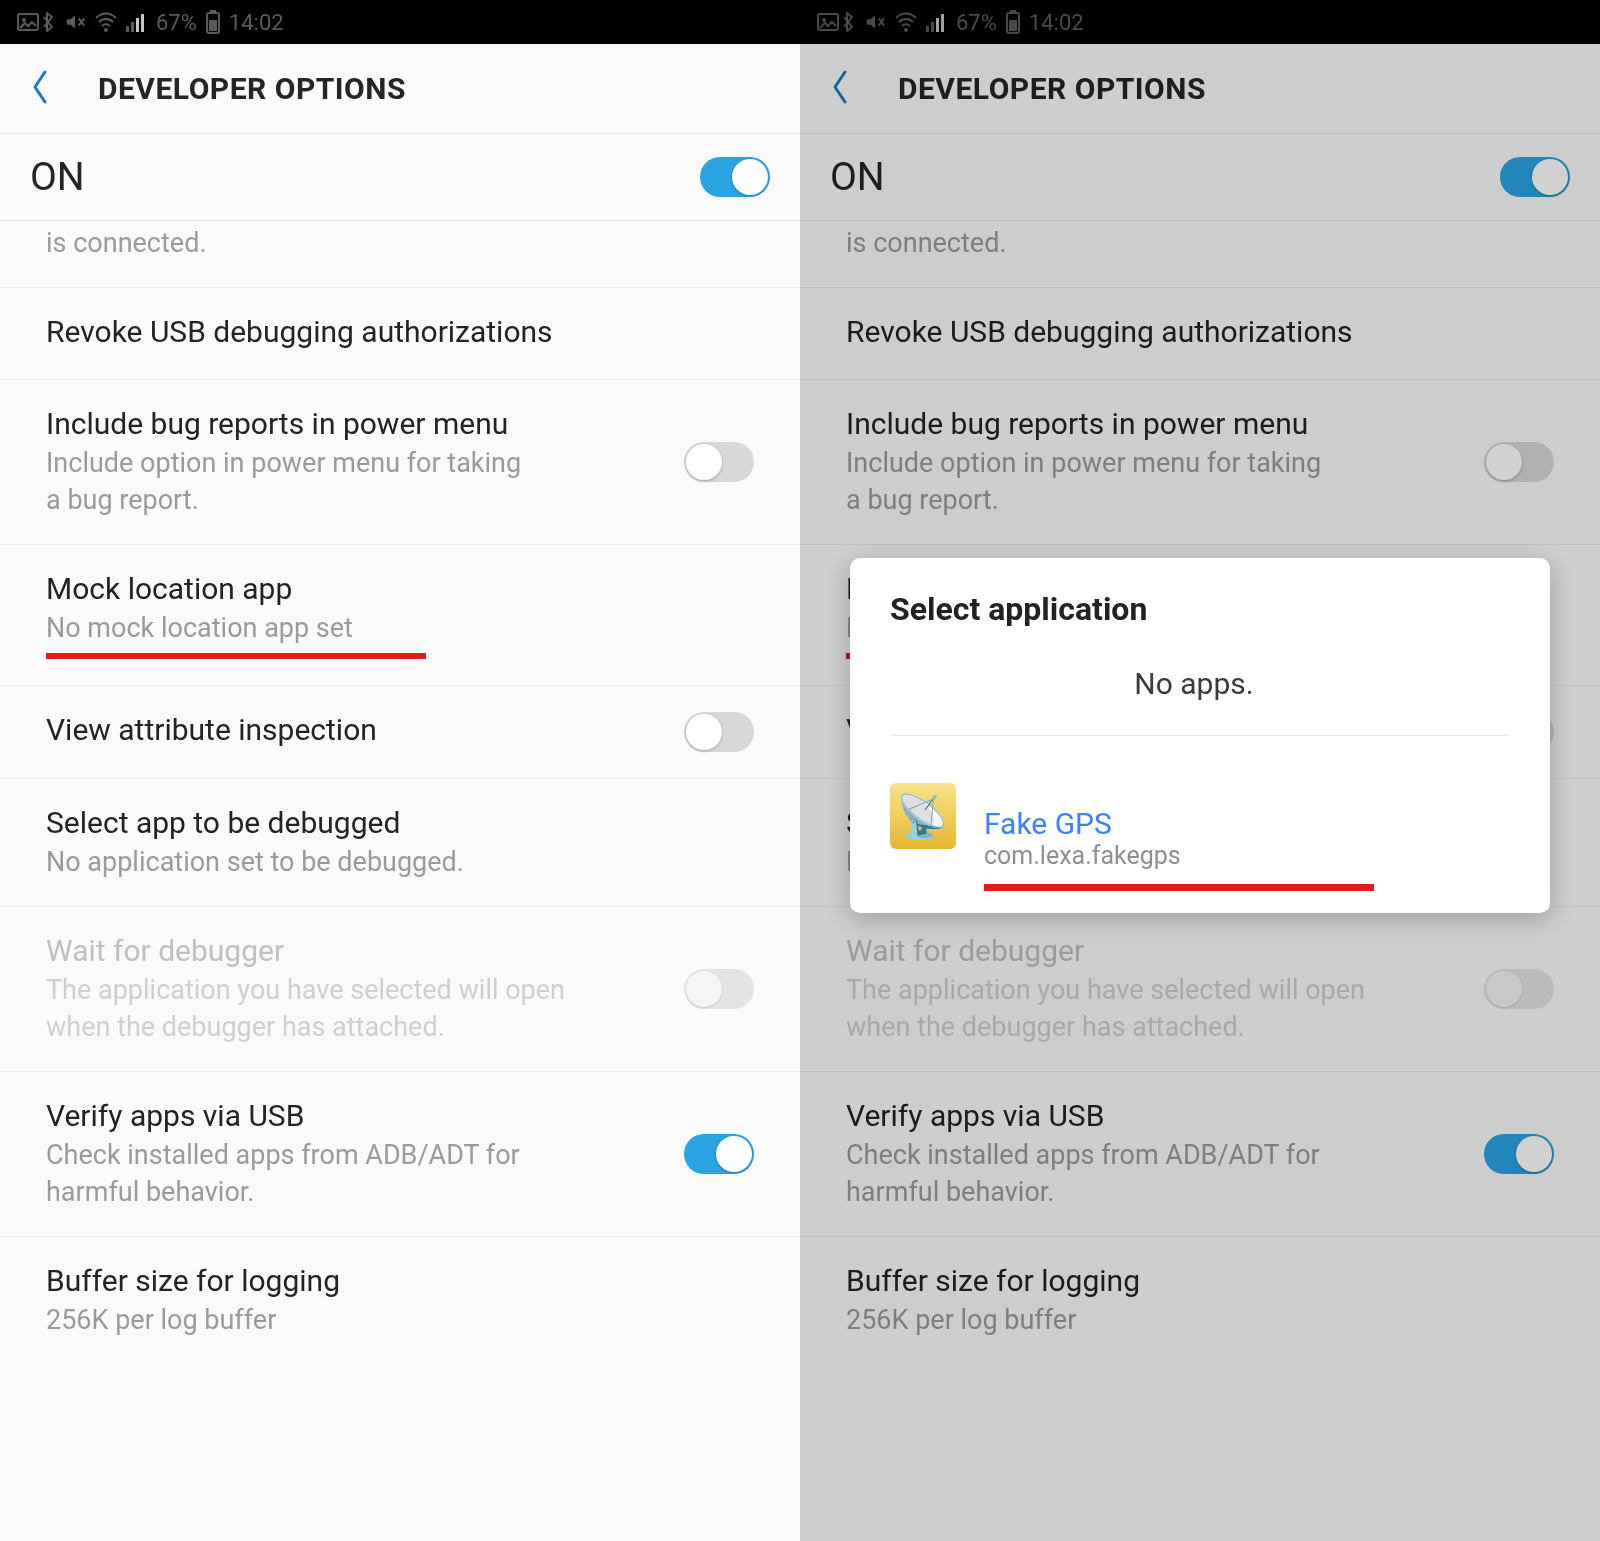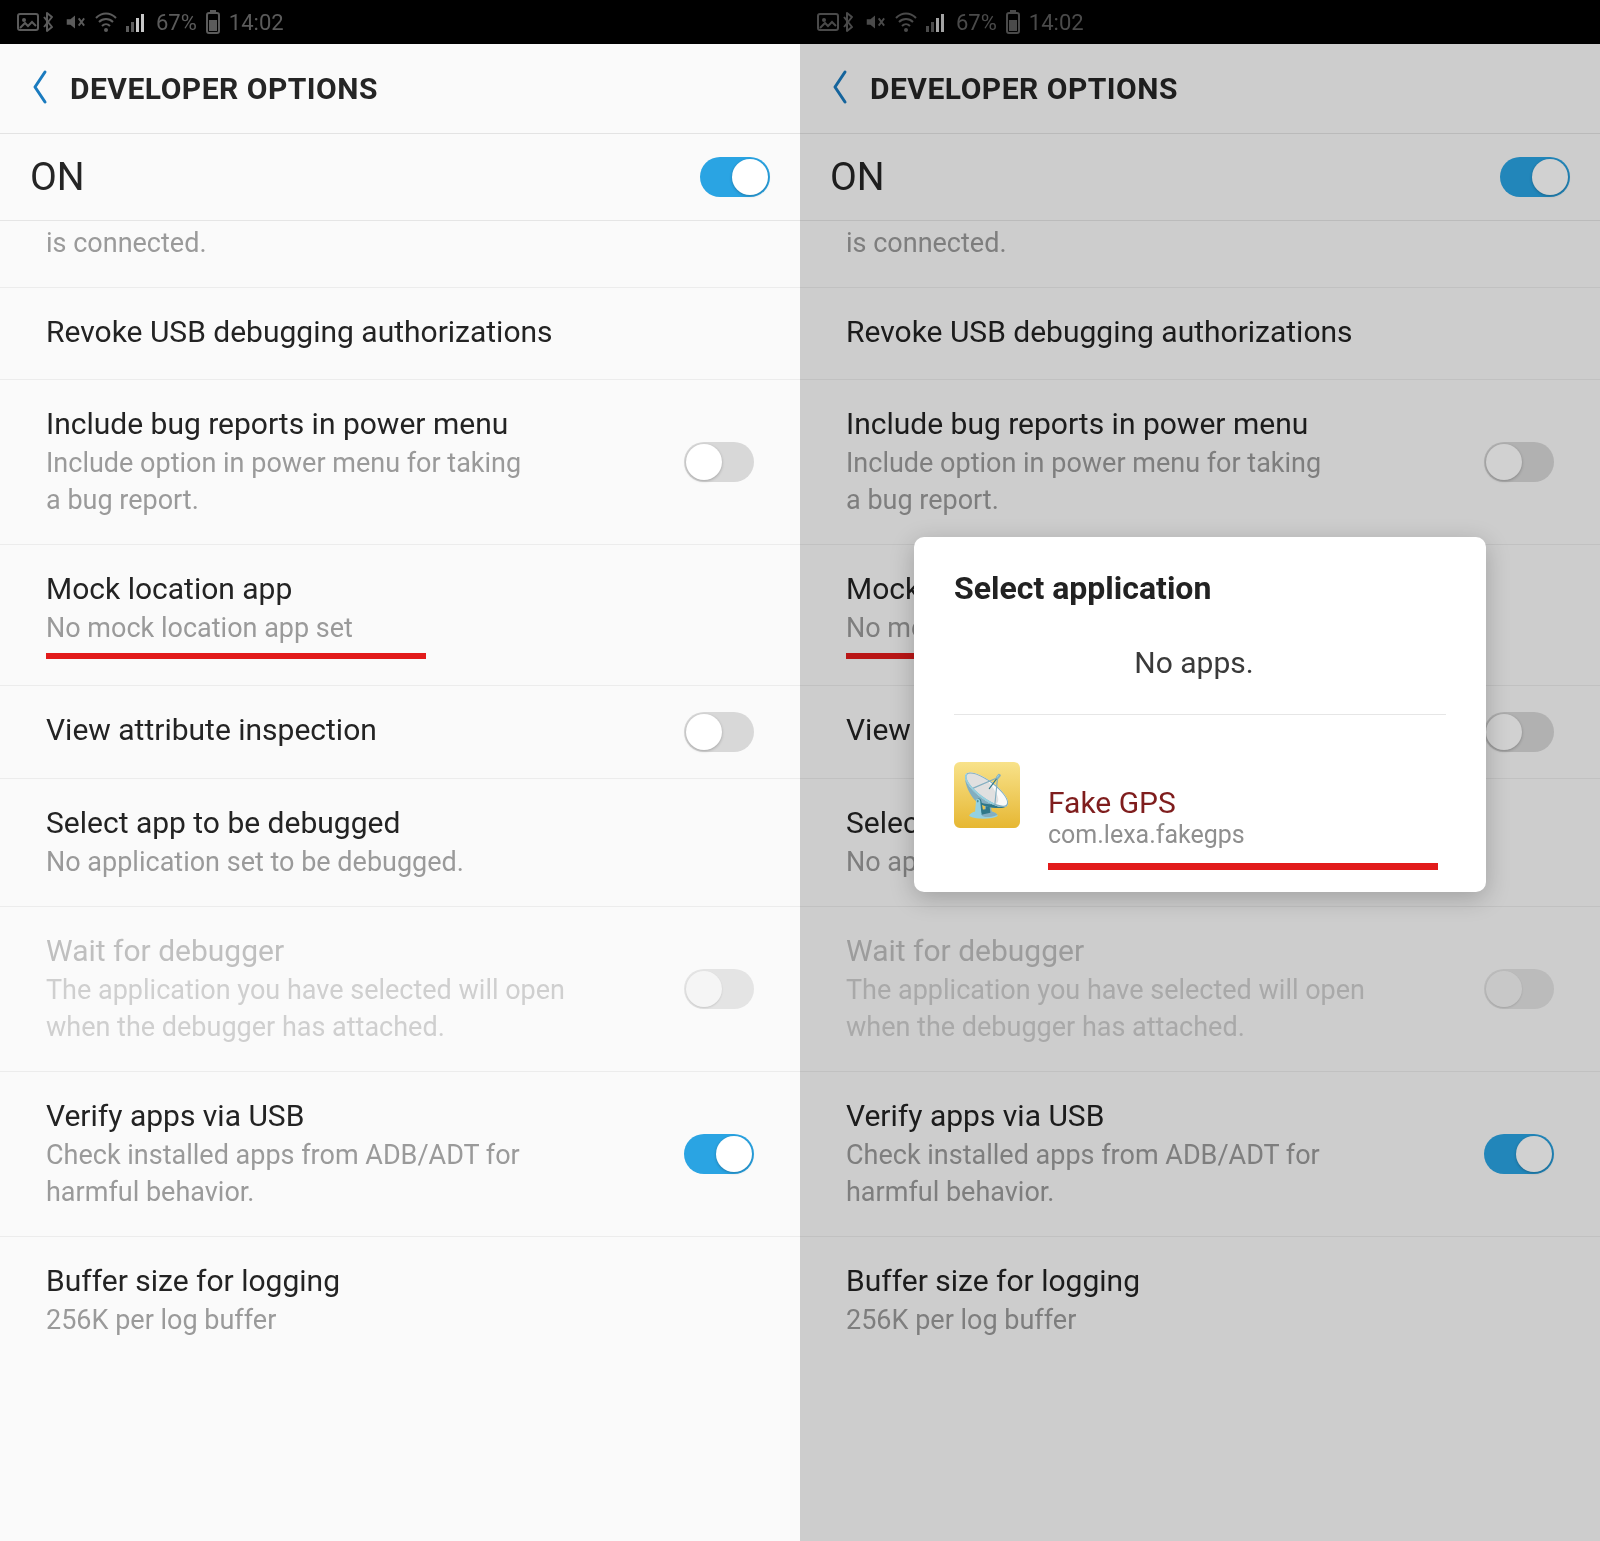--- a/index.html
+++ b/index.html
@@ -38,21 +38,21 @@
     font-size: 22px;
   }
   .status-right { display:flex; align-items:center; gap:8px; }
   .status-right .time { font-weight:400; }
   
   .header {
     height: 90px;
     display:flex;
     align-items:center;
     padding: 0 30px;
-    gap: 20px;
+    gap: 48px;
     border-bottom: 1px solid #e3e3e3;
   }
   .header .title {
     font-size: 30px;
     font-weight: 700;
     letter-spacing: 0.5px;
     color: #252525;
   }
   .back-chevron svg { width: 20px; height: 36px; }
   
@@ -111,22 +111,22 @@
   .toggle.on { background:#2aa4e3; }
   .toggle.on .knob { right:2px; }
   .toggle.off { background:#d8d8d8; }
   .toggle.off .knob { left:2px; }
   .toggle.off.disabled { background:#e4e4e4; }
   .toggle.off.disabled .knob { background:#f5f5f5; box-shadow:0 1px 2px rgba(0,0,0,0.12); }
   
   .dialog {
     position:absolute;
     left: 50%; transform: translateX(-50%);
-    top: 537px;
-    width: 572px;
+    top: 558px;
+    width: 700px;
     background:#fff;
     border-radius: 10px;
     box-shadow: 0 6px 24px rgba(0,0,0,0.22);
     z-index: 10;
     padding: 32px 0 0 0;
   }
   .dialog h2 {
     font-size: 32px;
     font-weight: 700;
     color: #222;
@@ -146,21 +146,21 @@
     display:flex; align-items:center; gap: 28px;
     padding: 26px 40px 8px 40px;
   }
   .dialog .app-row .icon {
     width: 66px; height: 66px;
     border-radius: 6px;
     display:flex; align-items:center; justify-content:center;
     font-size: 42px;
     background: linear-gradient(#f8e28a,#e6b733);
   }
-  .dialog .app-row .app-name { font-size: 30px; color:#7f1d1d;margin-top:44px; }
+  .dialog .app-row .app-name { font-size: 30px; color:#3b82f6;margin-top:44px; }
   .dialog .app-row .app-pkg  { font-size: 25px; color:#8f8f8f; }
   .dialog .app-underline {
     height:7px; background:#e21b1b;
     margin: 6px 40px 22px 134px;
     width: 390px;
   }
   
   .ic { display:inline-flex; align-items:center; }
 </style>
 </head>

